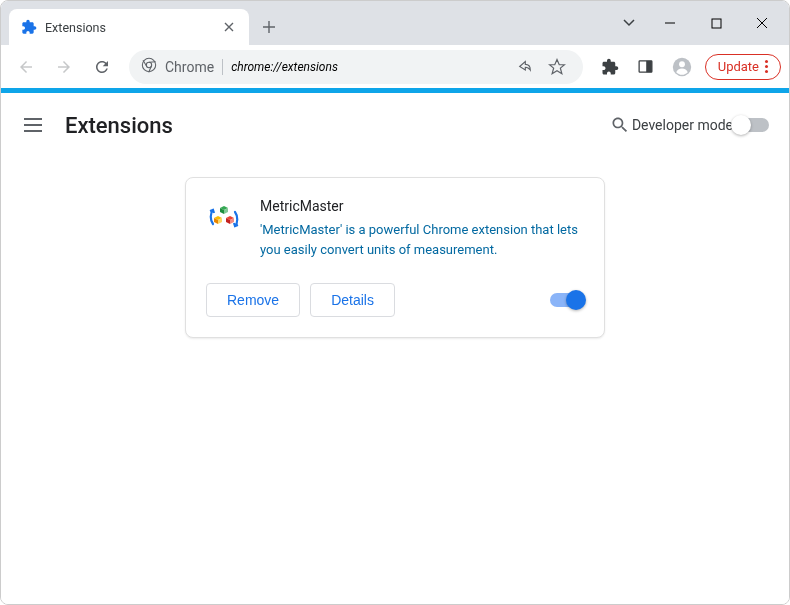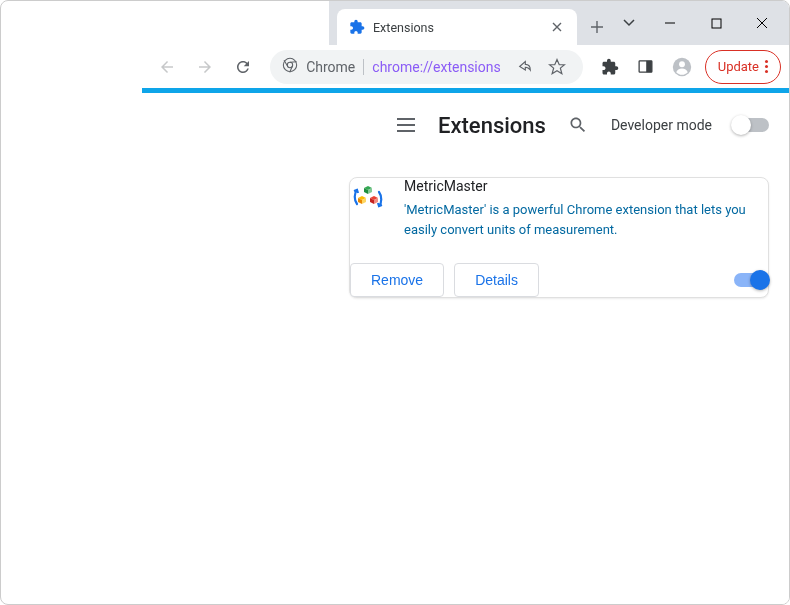--- a/index.html
+++ b/index.html
@@ -13,21 +13,20 @@
 }
 .window {
   width: 100%;
   height: 100%;
   background: #fff;
   border-radius: 8px;
   overflow: hidden;
   display: flex;
   flex-direction: column;
   border: 1px solid #ccc;
-  align-items: flex-end;
 }
 .title-bar {
   height: 44px;
   background: #dee1e6;
   display: flex;
   align-items: flex-end;
 }
 .tab-strip {
   flex: 1;
   display: flex;
@@ -70,30 +69,30 @@
   background: #f1f3f4;
   border-radius: 17px;
   display: flex;
   align-items: center;
   padding: 0 12px;
   margin: 0 6px;
   gap: 8px;
 }
 .omnibox-prefix { display: flex; align-items: center; gap: 8px; color: #5f6368; font-size: 14px; }
 .omnibox-divider { width: 1px; height: 16px; background: #bdc1c6; }
-.omnibox-url { color: #8b5cf6; font-size: 14px; flex: 1; }
+.omnibox-url { color: #000000; font-size: 12px; flex: 1; font-style: italic; }
 .omnibox-actions { display: flex; align-items: center; gap: 6px; }
 .omnibox-actions .icon-btn { width: 28px; height: 28px; display: flex; align-items: center; justify-content: center; cursor: pointer; }
 .toolbar-right { display: flex; align-items: center; gap: 2px; }
 .toolbar-icon { width: 34px; height: 34px; display: flex; align-items: center; justify-content: center; cursor: pointer; border-radius: 50%; }
 .update-btn {
   display: flex;
   align-items: center;
   gap: 6px;
-  height: 34px;
+  height: 26px;
   padding: 0 12px;
   border: 1px solid #d93025;
   border-radius: 17px;
   color: #d93025;
   font-size: 13px;
   cursor: pointer;
   margin-left: 4px;
 }
 .update-dots { display: flex; flex-direction: column; gap: 2px; }
 .update-dots span { width: 3px; height: 3px; border-radius: 50%; background: #d93025; }
@@ -101,34 +100,35 @@
 .page-header {
   height: 64px;
   display: flex;
   align-items: center;
   padding: 0 20px;
   gap: 20px;
 }
 .hamburger { width: 24px; height: 24px; display: flex; flex-direction: column; justify-content: center; gap: 4px; cursor: pointer; }
 .hamburger span { height: 2px; background: #5f6368; width: 18px; margin: 0 auto; }
 .page-title { font-size: 22px; font-weight: 500; color: #202124; flex: 1; }
-.header-right { display: flex; align-items: center; gap: 21px; }
+.header-right { display: flex; align-items: center; gap: 0; }
 .search-icon-btn { width: 24px; height: 24px; display: flex; align-items: center; justify-content: center; cursor: pointer; }
 .dev-mode-label { font-size: 14px; color: #3c4043; }
 .toggle { width: 36px; height: 14px; background: #bdc1c6; border-radius: 7px; position: relative; cursor: pointer; }
 .toggle::after { content: ''; position: absolute; width: 20px; height: 20px; background: #fff; border-radius: 50%; top: -3px; left: -2px; box-shadow: 0 1px 3px rgba(0,0,0,0.3); }
 
 .content { flex: 1; background: #fff; padding: 20px; }
 .ext-card {
   width: 420px;
   margin: 0 auto;
   background: #fff;
   border: 1px solid #e0e0e0;
   border-radius: 8px;
   box-shadow: 0 1px 2px rgba(0,0,0,0.08);
+  padding: 20px;
 }
 .card-top { display: flex; gap: 18px; }
 .ext-icon { width: 36px; height: 36px; flex-shrink: 0; display: flex; align-items: center; justify-content: center; margin-top: 2px; }
 .ext-info { flex: 1; }
 .ext-name { font-size: 14px; color: #202124; margin-bottom: 6px; }
 .ext-desc { font-size: 13px; color: #0369a1; line-height: 1.5; }
 .card-bottom { display: flex; align-items: center; margin-top: 24px; gap: 10px; }
 .card-btn {
   border: 1px solid #dadce0;
   background: #fff;

